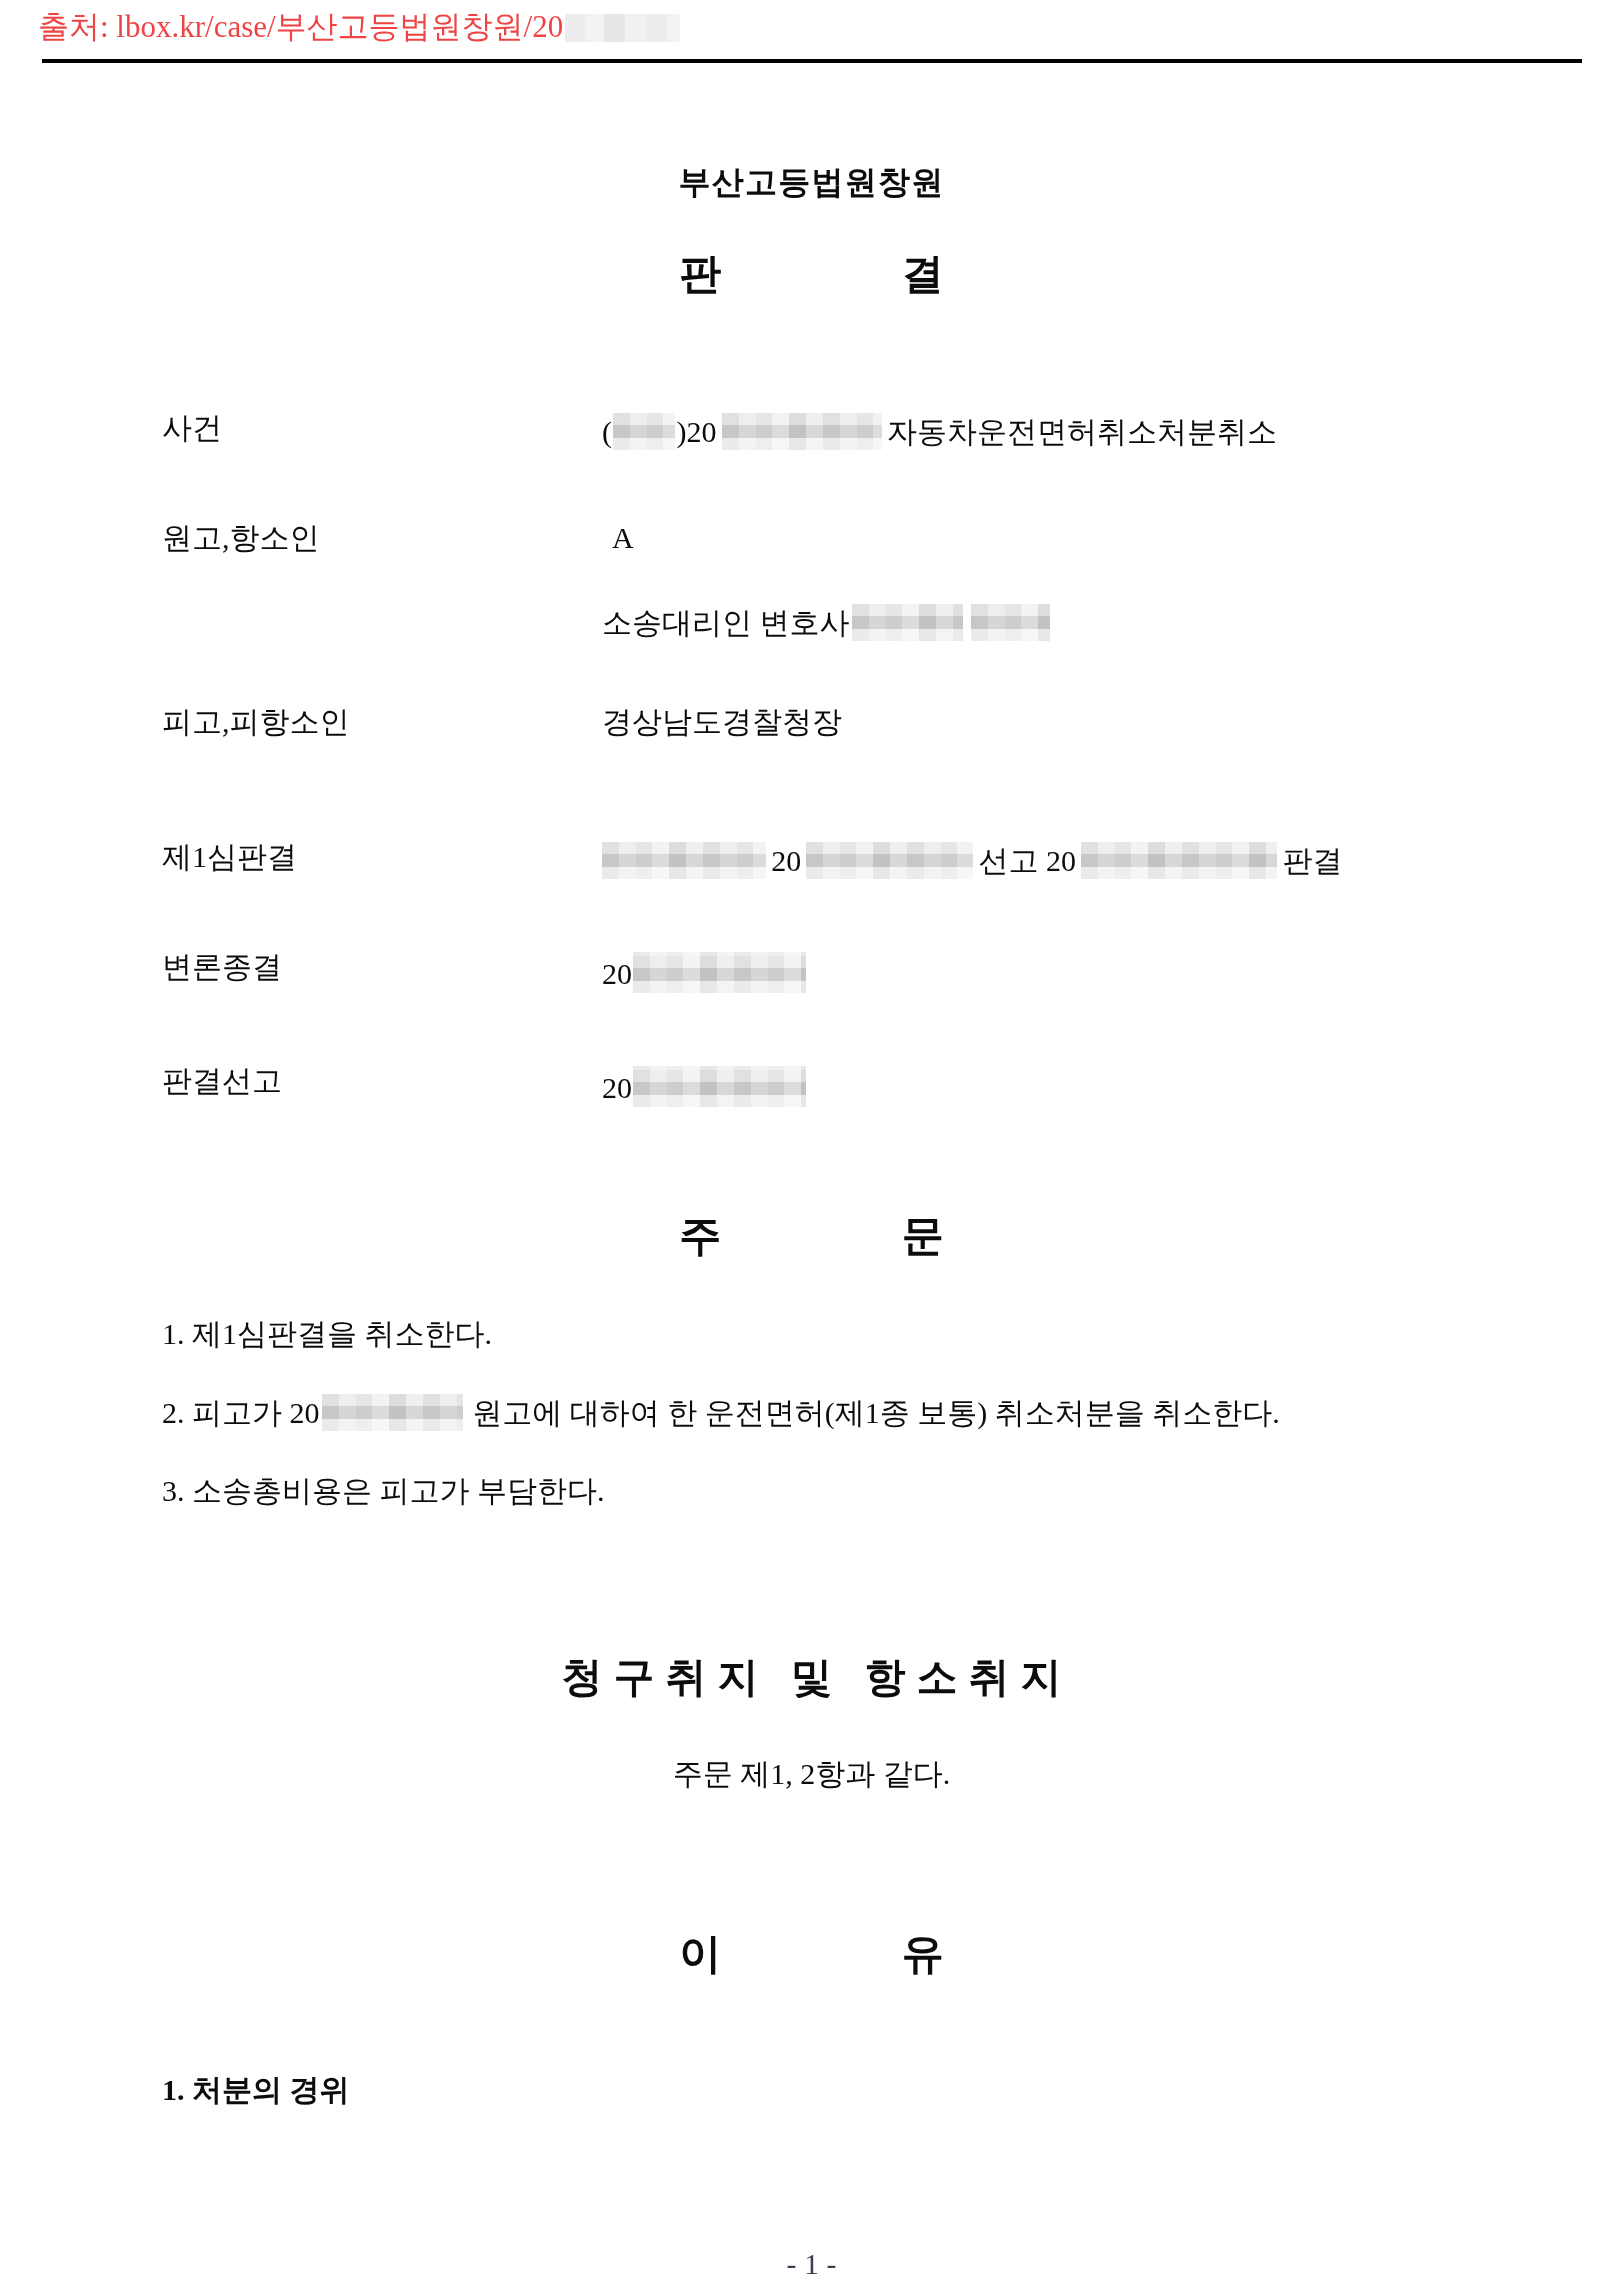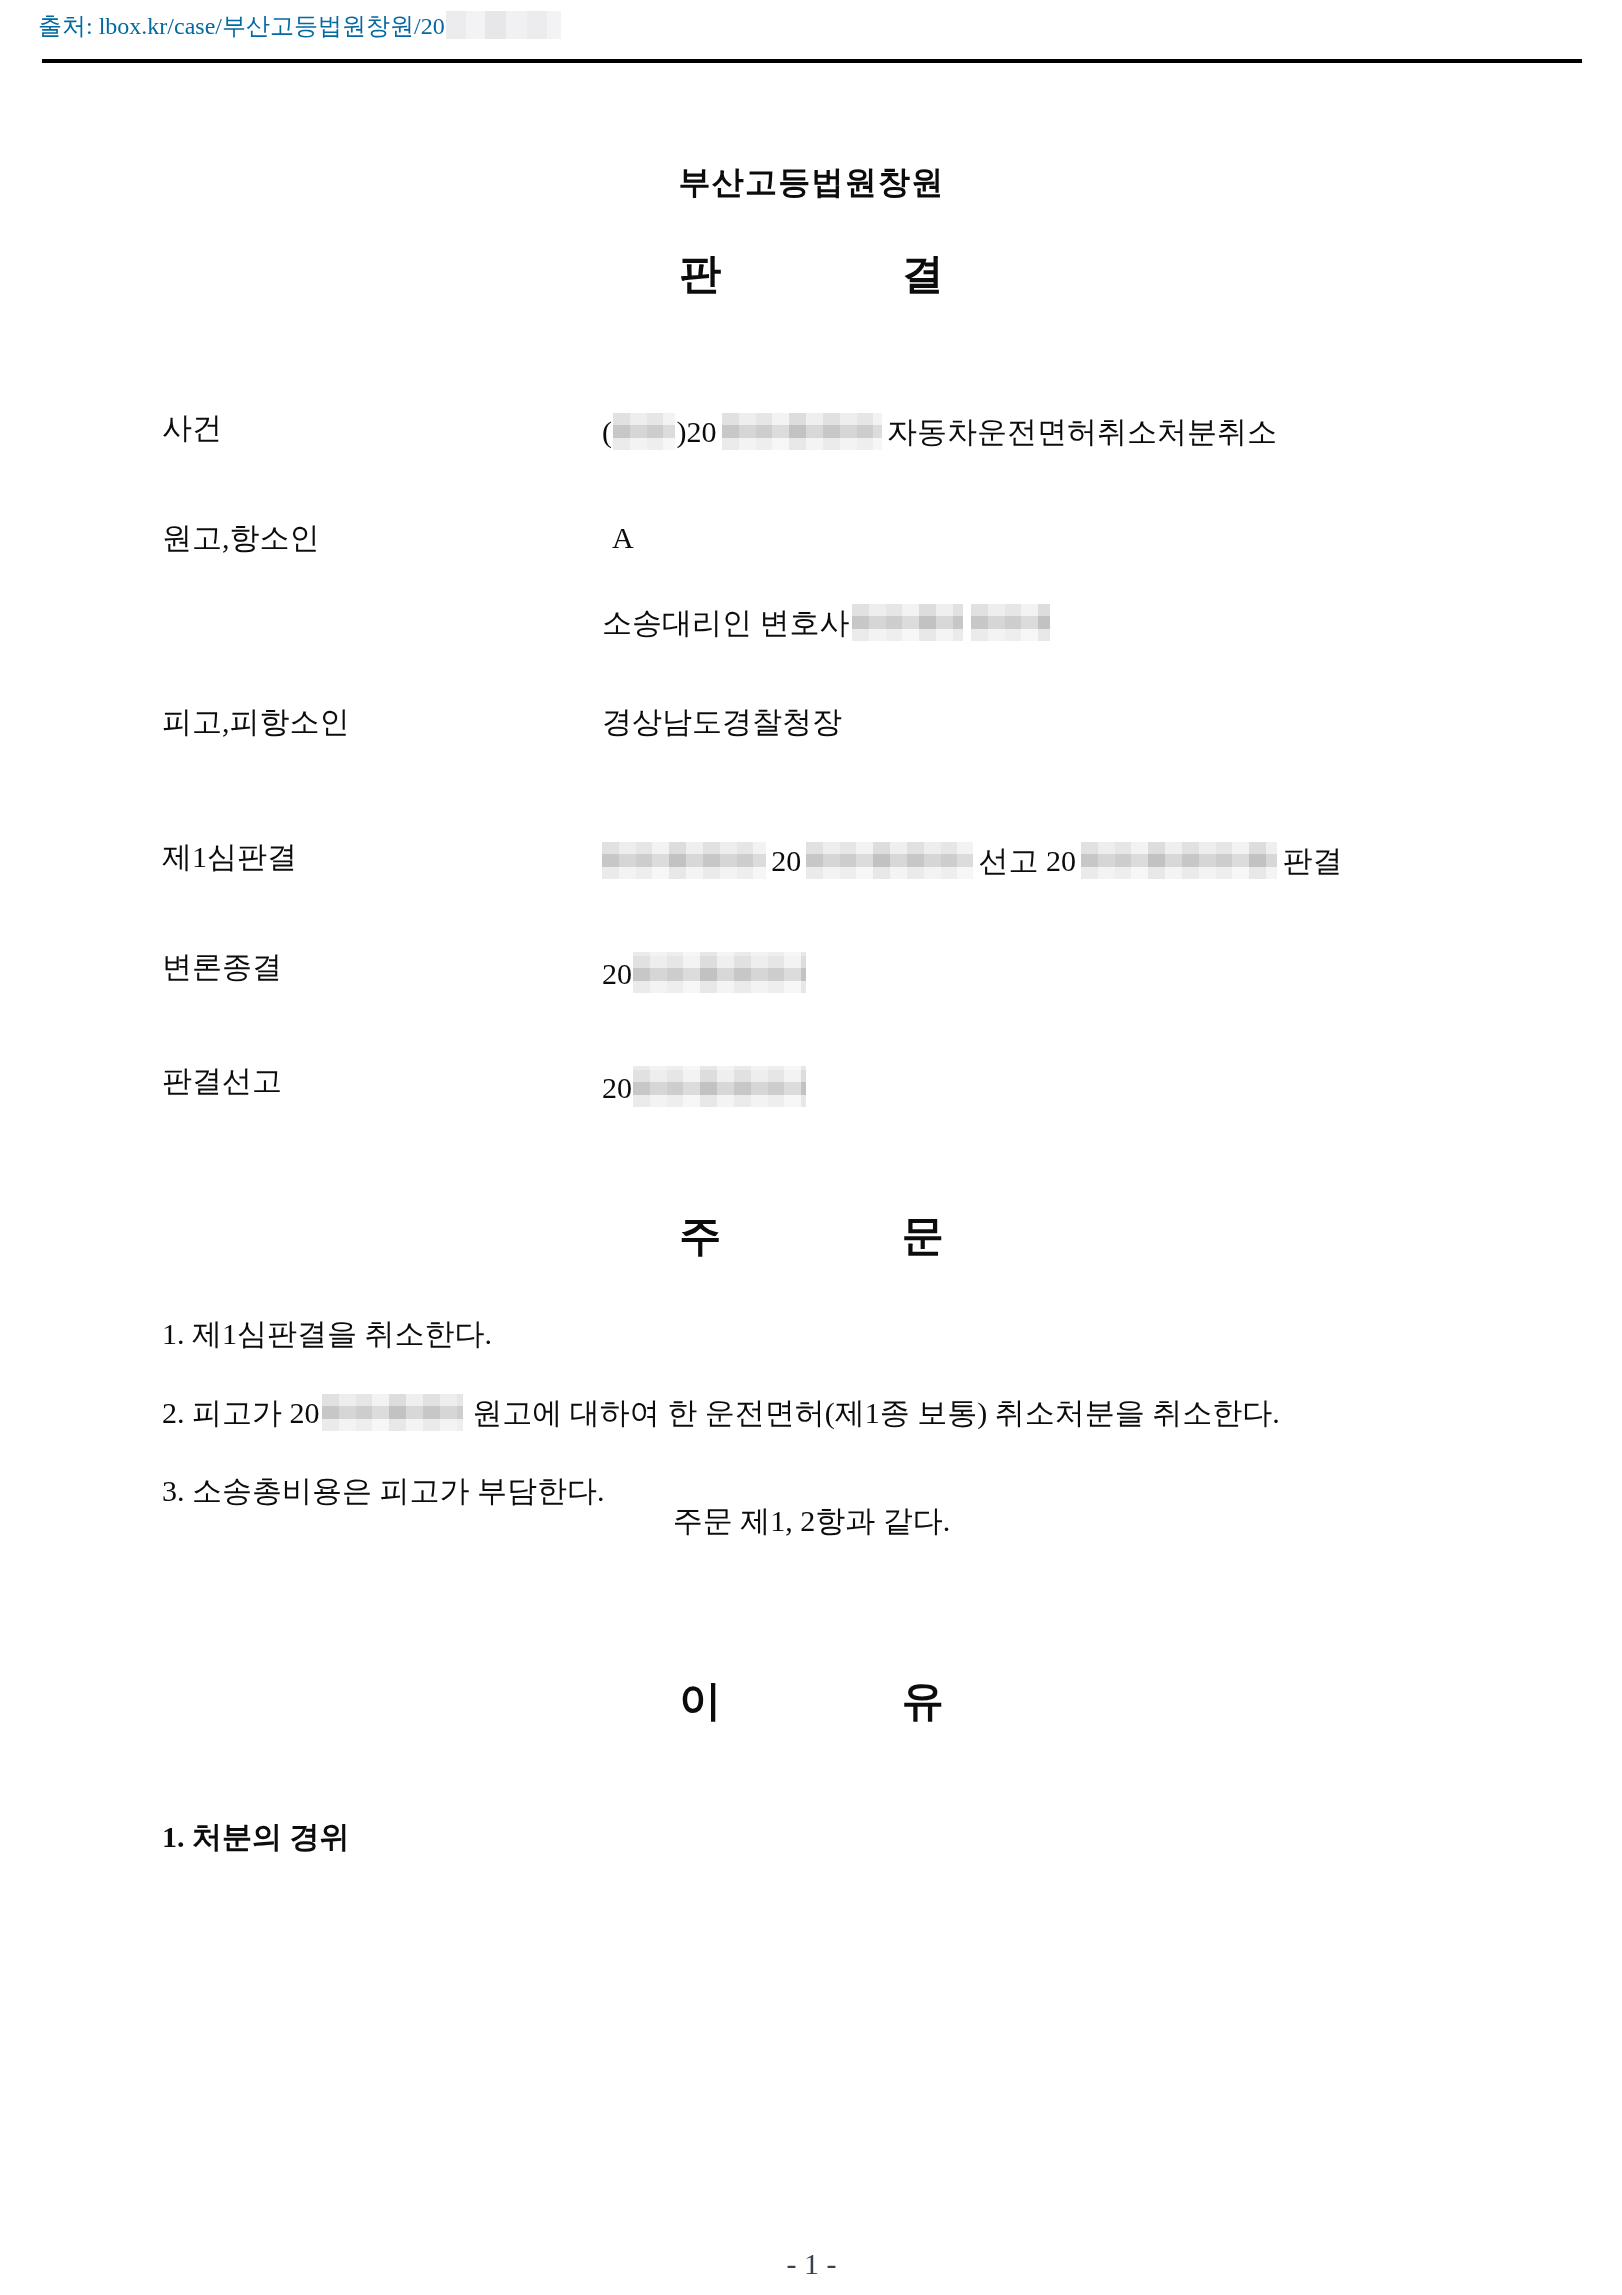--- a/index.html
+++ b/index.html
@@ -8,23 +8,23 @@
     width:1623px;
     height:2295px;
     background:#ffffff;
     font-family:"Liberation Serif","DejaVu Serif",serif;
     color:#0c0c0c;
     overflow:hidden;
   }
   
   .src-line{
     padding:10.5px 0 0 38px;
-    font-size:24px;
+    font-size:31px;
     line-height:31px;
-    color:#0369a1;
+    color:#ef4444;
     white-space:nowrap;
   }
   .rule{
     border:none;
     border-top:4.6px solid #000;
     margin:17px 41px 0 42px;
   }
   
   .h-court{
     margin:98px 0 0 0;
@@ -185,20 +185,21 @@
 
     <div class="h-spread h-order">주문</div>
     <div>
       <p class="para">1. 제1심판결을 취소한다.</p>
       <p class="para">
         <span>2. 피고가 20</span><span class="redact" style="width:141px; margin:0 9.2px 0 2.6px;"></span><span>원고에 대하여 한 운전면허(제1종 보통) 취소처분을 취소한다.</span>
       </p>
       <p class="para last">3. 소송총비용은 피고가 부담한다.</p>
     </div>
 
+    <div class="h-claim">청구취지 및 항소취지</div>
     <p class="para claim-body">주문 제1, 2항과 같다.</p>
 
     <div class="h-spread h-reason">이유</div>
     <p class="para bold reason-sub">1. 처분의 경위</p>
 
   </div>
 
   <div class="page-num">- 1 -</div>
 
 </div>

